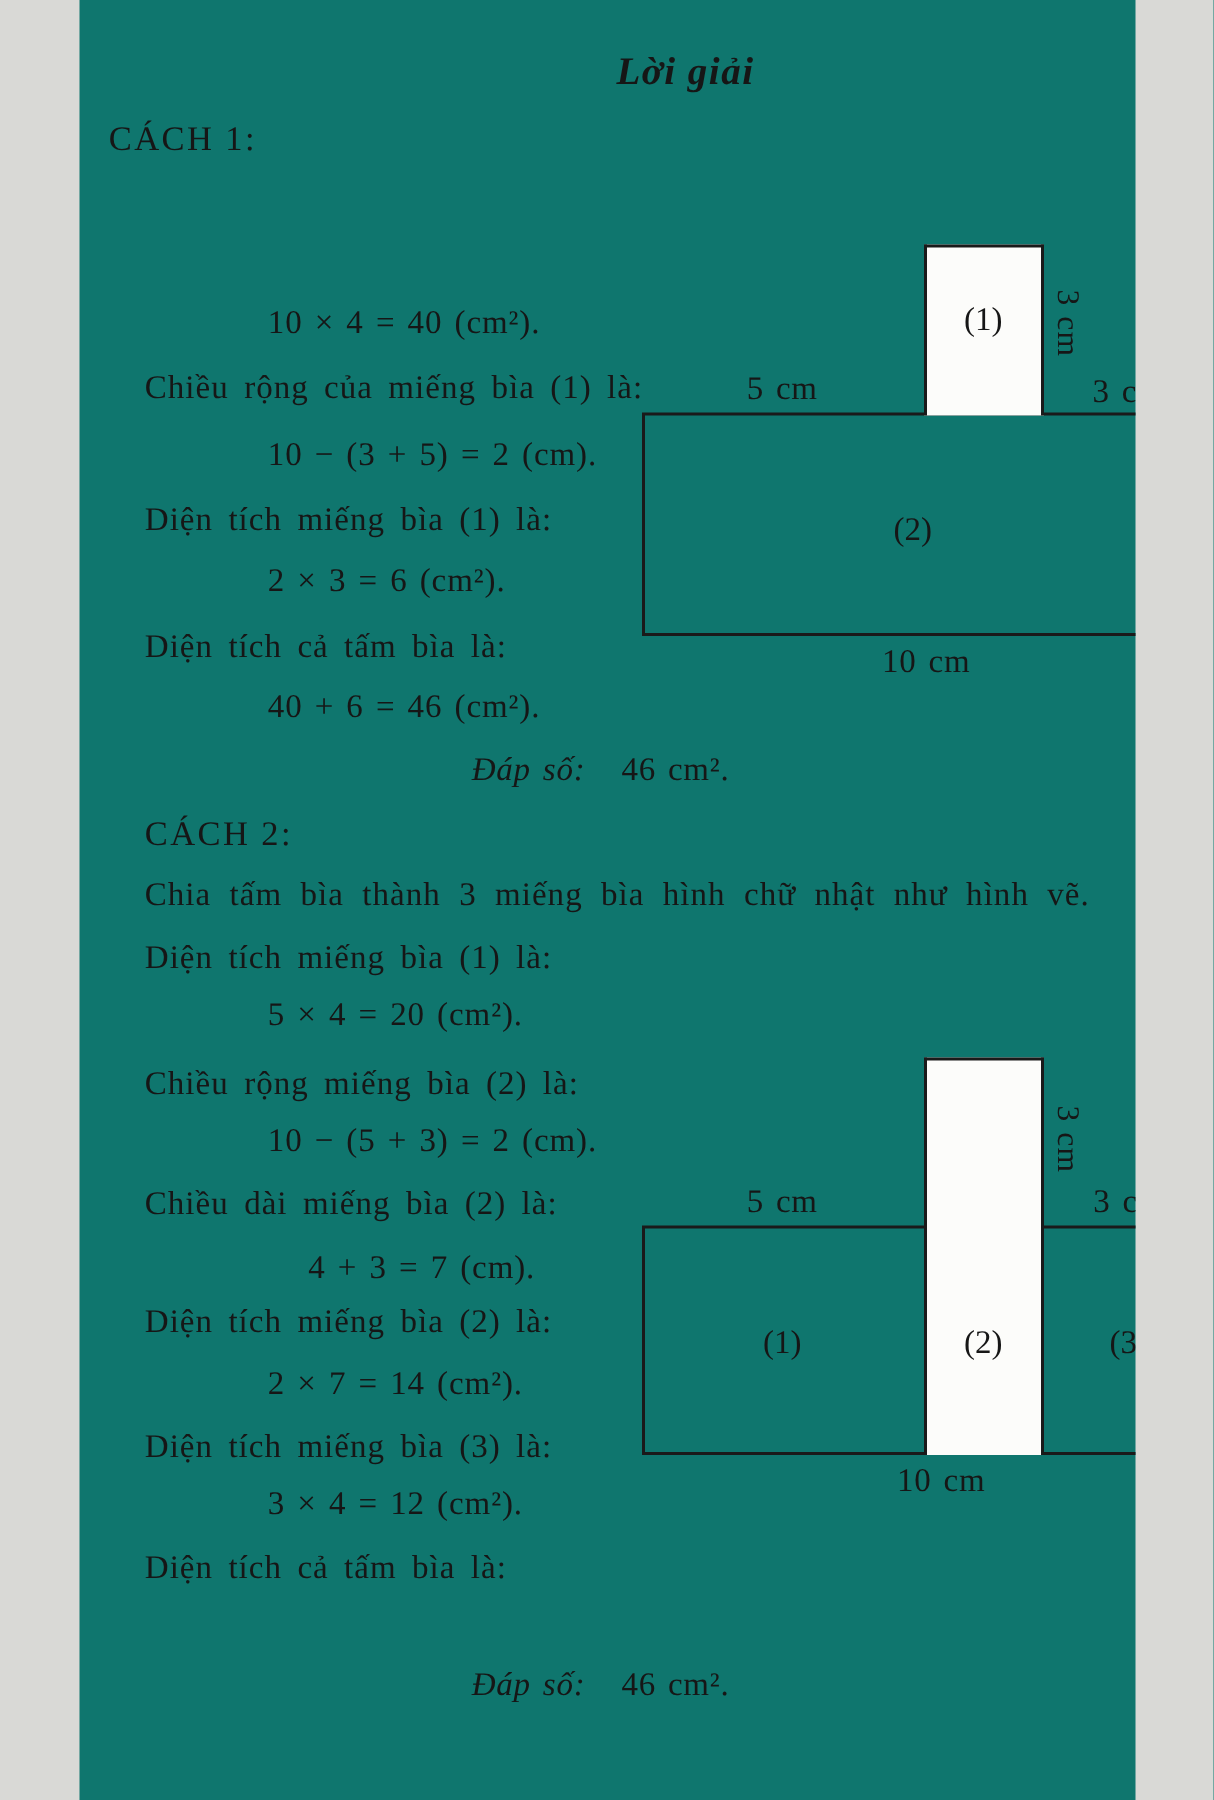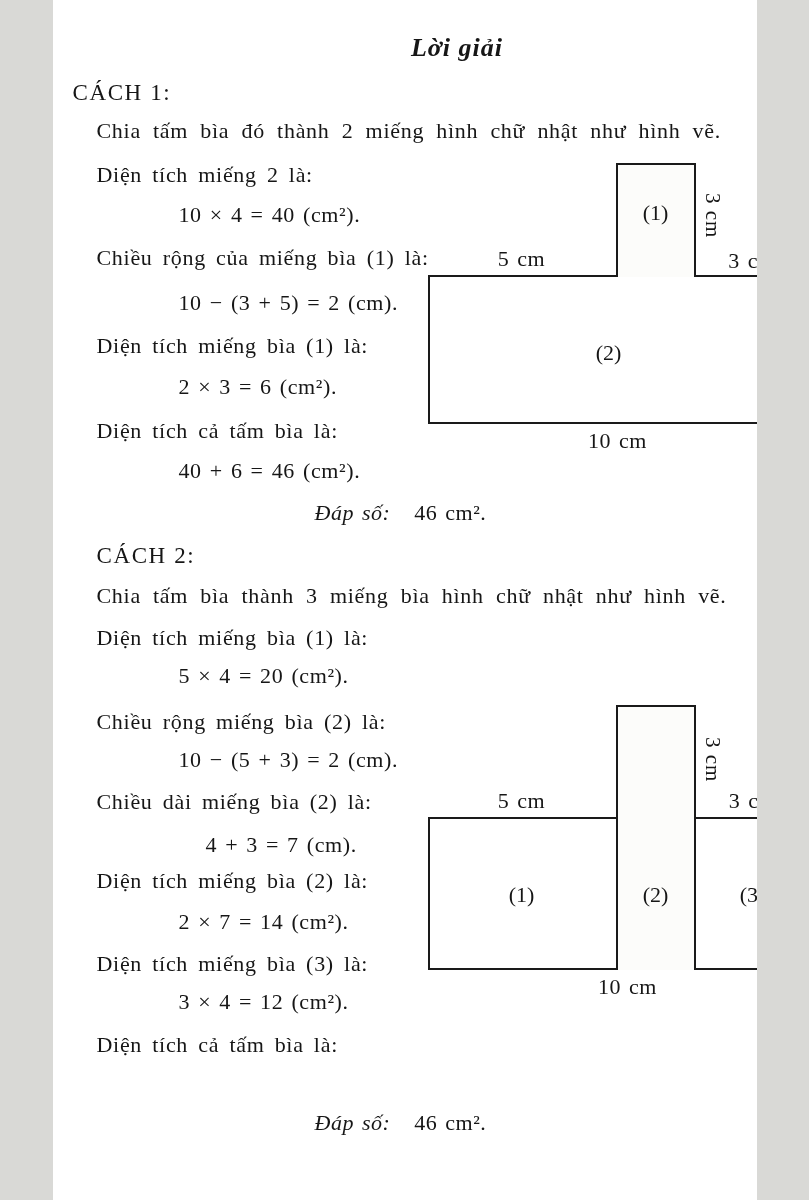--- a/index.html
+++ b/index.html
@@ -2,21 +2,21 @@
 <html><head>
 <meta charset="utf-8">
 <style>
   html, body { margin: 0; padding: 0; }
   body { background: #d9d9d6; }
   #page {
     position: relative;
     width: 704px;
     height: 1200px;
     margin: 0 auto;
-    background: #ffffff;
+    background: #0f766e;
     overflow: hidden;
     font-family: "Liberation Serif", "DejaVu Serif", serif;
     color: #161616;
   }
   .line {
     position: absolute;
     white-space: nowrap;
     font-size: 22px;
     line-height: 1.15;
     color: #161616;
@@ -77,23 +77,21 @@
   }
 </style>
 </head>
 <body>
 
 <div id="page">
 
   <div class="line title" style="top:33px;">Lời giải</div>
 
   <div class="line heading" style="left:20px; top:80px;">CÁCH 1:</div>
-  <div class="line para" style="left:44px; top:118px;">Chia tấm bìa đó thành 2 miếng hình chữ nhật như hình vẽ.</div>
 
-  <div class="line steplab" style="left:44px;  top:162px;">Diện tích miếng 2 là:</div>
   <div class="line formula" style="left:126px; top:202px;">10 × 4 = 40 (cm²).</div>
 
   <div class="line steplab" style="left:44px;  top:245px;">Chiều rộng của miếng bìa (1) là:</div>
   <div class="line formula" style="left:126px; top:290px;">10 − (3 + 5) = 2 (cm).</div>
 
   <div class="line steplab" style="left:44px;  top:333px;">Diện tích miếng bìa (1) là:</div>
   <div class="line formula" style="left:126px; top:374px;">2 × 3 = 6 (cm²).</div>
 
   <div class="line steplab" style="left:44px;  top:418px;">Diện tích cả tấm bìa là:</div>
   <div class="line formula" style="left:126px; top:458px;">40 + 6 = 46 (cm²).</div>

